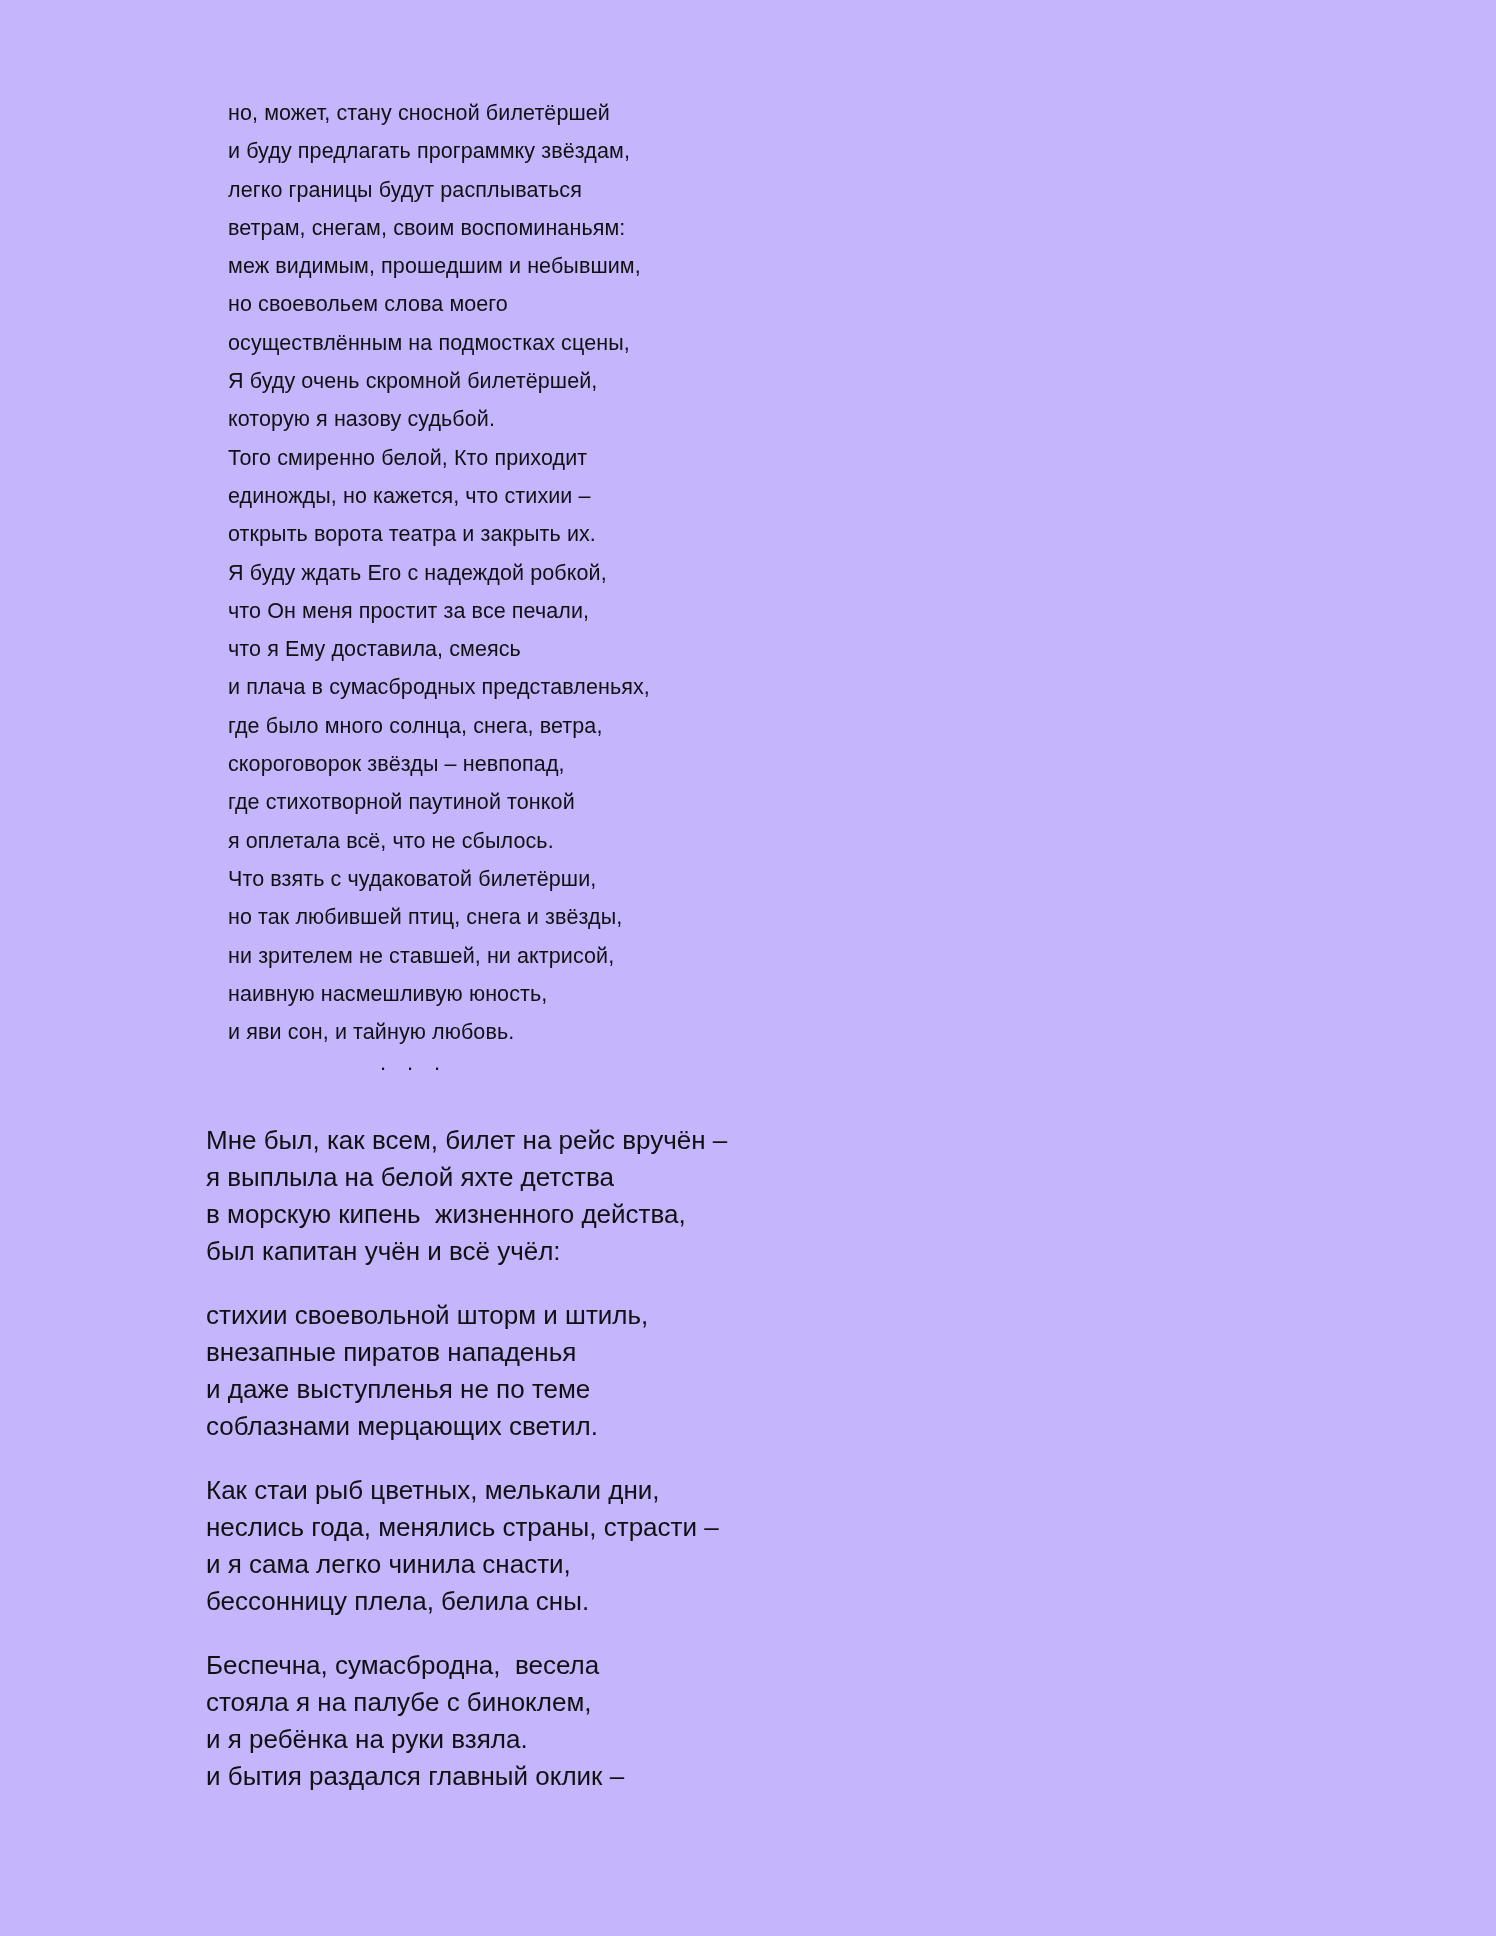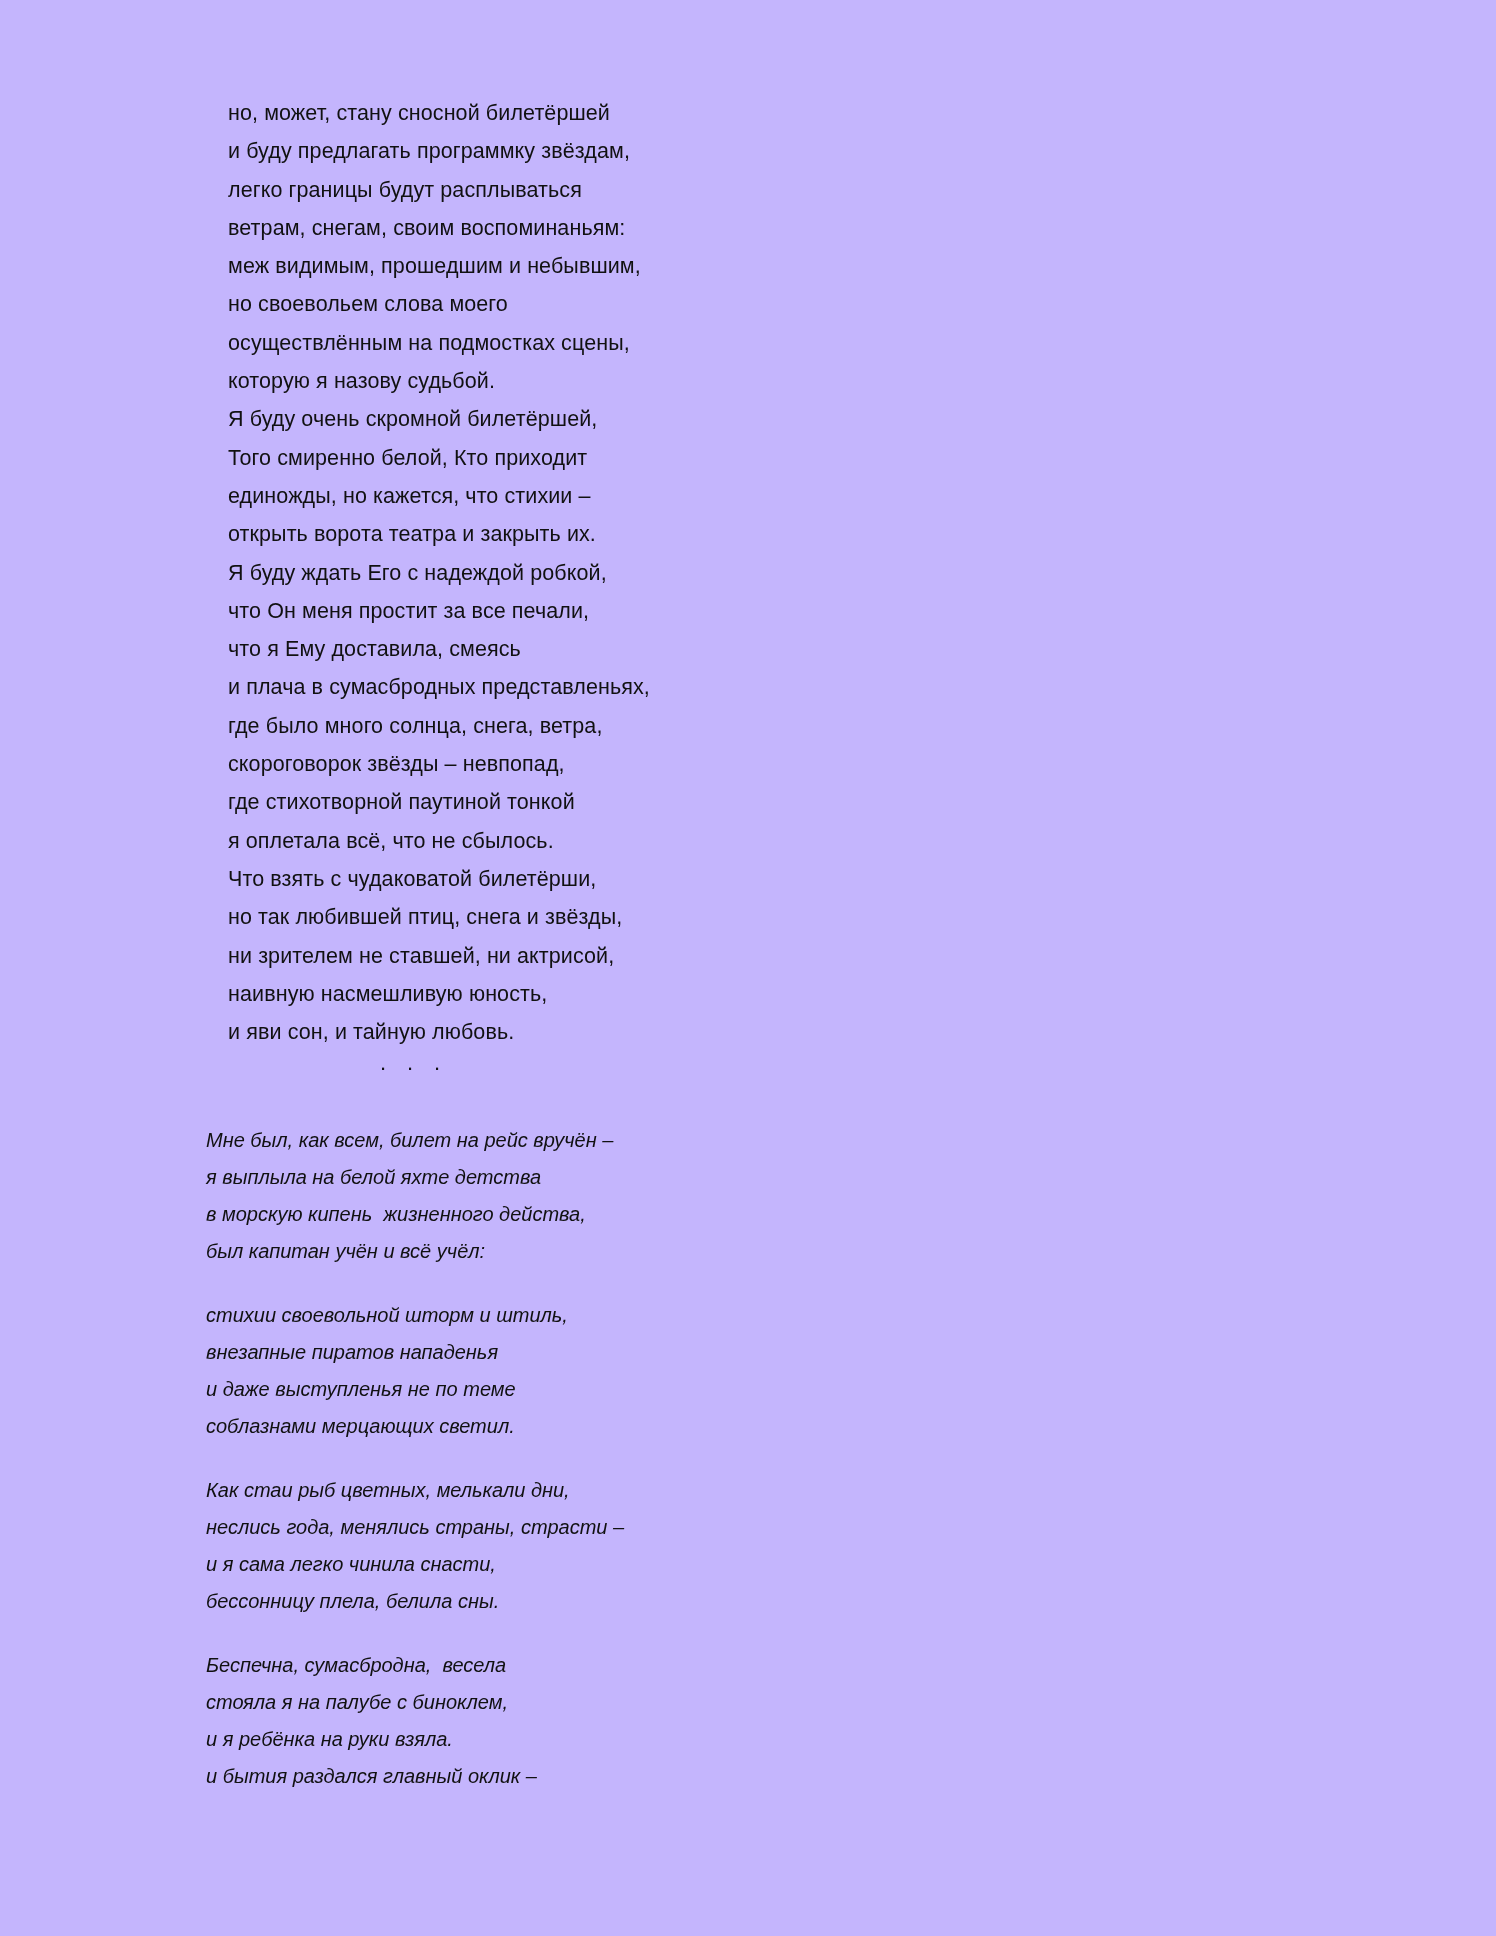--- a/index.html
+++ b/index.html
@@ -3,39 +3,39 @@
 <meta charset="utf-8">
 <style>
   html, body { margin:0; padding:0; background:#ffffff; }
   body { width:1496px; height:1936px; position:relative; overflow:hidden;
          font-family:"Liberation Sans", "DejaVu Sans", sans-serif; color:#111111; }
   .page { position:absolute; left:0; top:0; width:1496px; height:1936px; background:#c4b5fd; }
   .poem1 { position:absolute; left:228px; top:94px; font-size:21.5px; line-height:38.3px; letter-spacing:0.1px; }
   .line { display:block; white-space:pre; height:38.3px; }
   .sep { position:absolute; left:380px; top:1050px; font-size:22px; letter-spacing:0; }
   .sep span { display:inline-block; width:27px; }
-  .poem2 { position:absolute; left:206px; top:1122px; font-size:20px; line-height:37px;font-style:italic; }
+  .poem2 { position:absolute; left:206px; top:1122px; font-size:26px; line-height:37px; }
   .poem2 .line { height:37px; }
   .stanza { margin-bottom:27px; }
 </style>
 </head>
 <body>
 
 <div class="page">
 
   <div class="poem1">
     <span class="line">но, может, стану сносной билетёршей</span>
     <span class="line">и буду предлагать программку звёздам,</span>
     <span class="line">легко границы будут расплываться</span>
     <span class="line">ветрам, снегам, своим воспоминаньям:</span>
     <span class="line">меж видимым, прошедшим и небывшим,</span>
     <span class="line">но своевольем слова моего</span>
     <span class="line">осуществлённым на подмостках сцены,</span>
+    <span class="line">Я буду очень скромной билетёршей,</span>
     <span class="line">которую я назову судьбой.</span>
-    <span class="line">Я буду очень скромной билетёршей,</span>
     <span class="line">Того смиренно белой, Кто приходит</span>
     <span class="line">единожды, но кажется, что стихии –</span>
     <span class="line">открыть ворота театра и закрыть их.</span>
     <span class="line">Я буду ждать Его с надеждой робкой,</span>
     <span class="line">что Он меня простит за все печали,</span>
     <span class="line">что я Ему доставила, смеясь</span>
     <span class="line">и плача в сумасбродных представленьях,</span>
     <span class="line">где было много солнца, снега, ветра,</span>
     <span class="line">скороговорок звёзды – невпопад,</span>
     <span class="line">где стихотворной паутиной тонкой</span>

